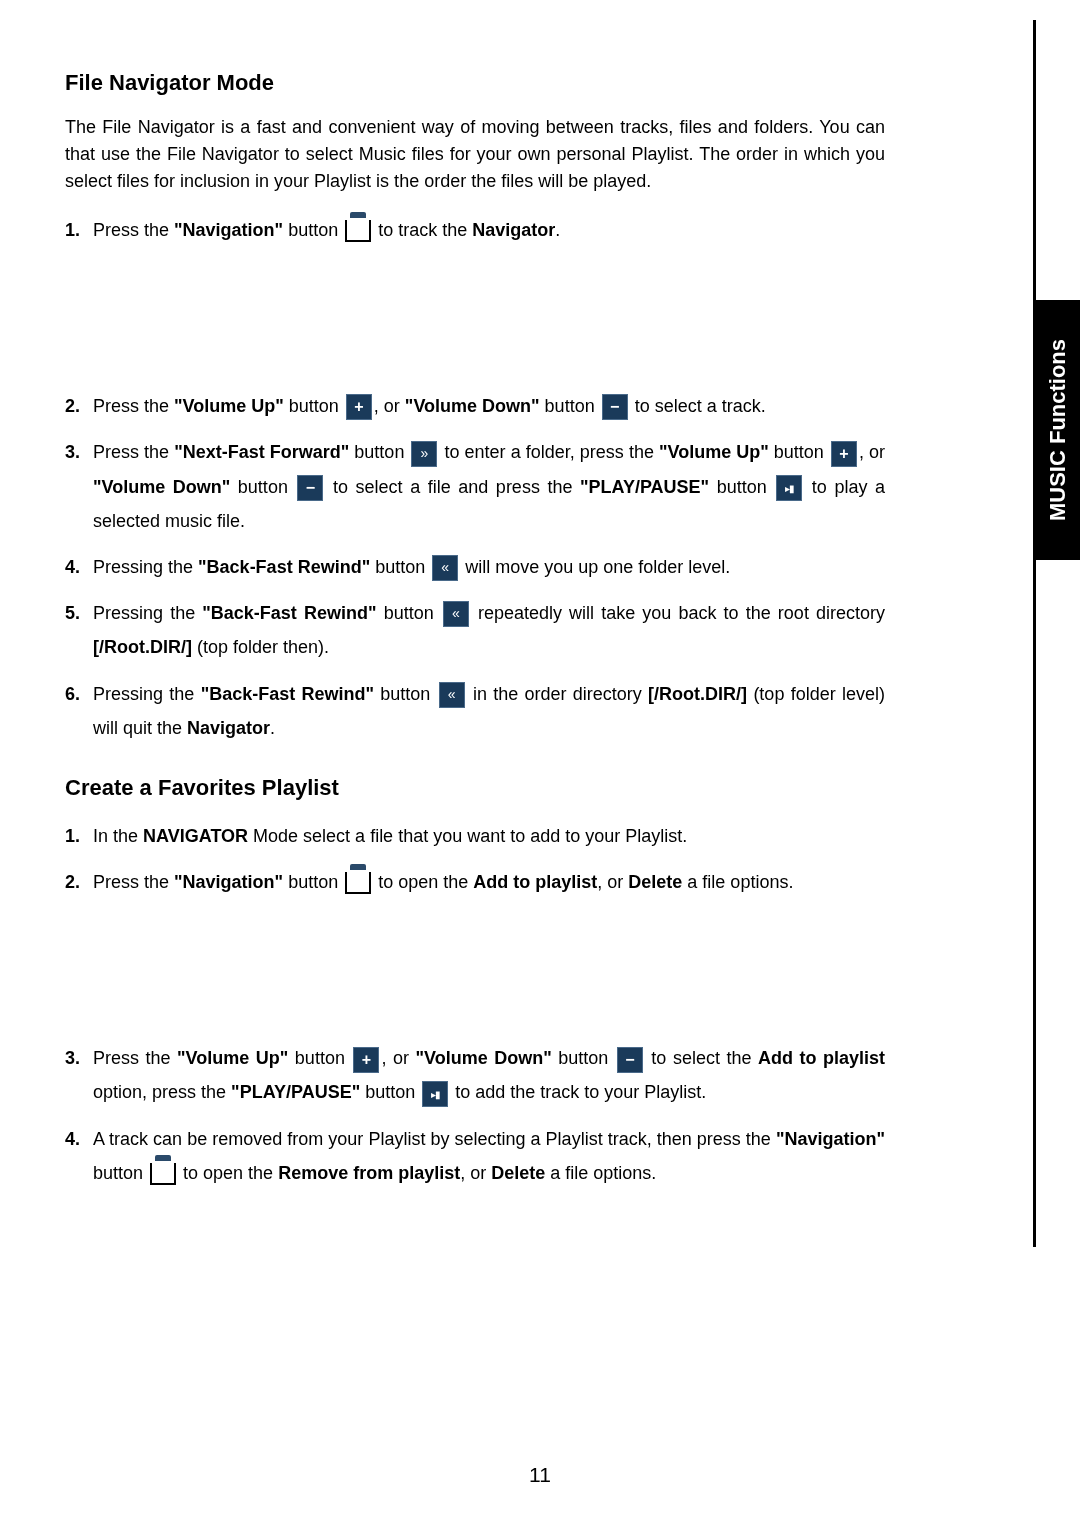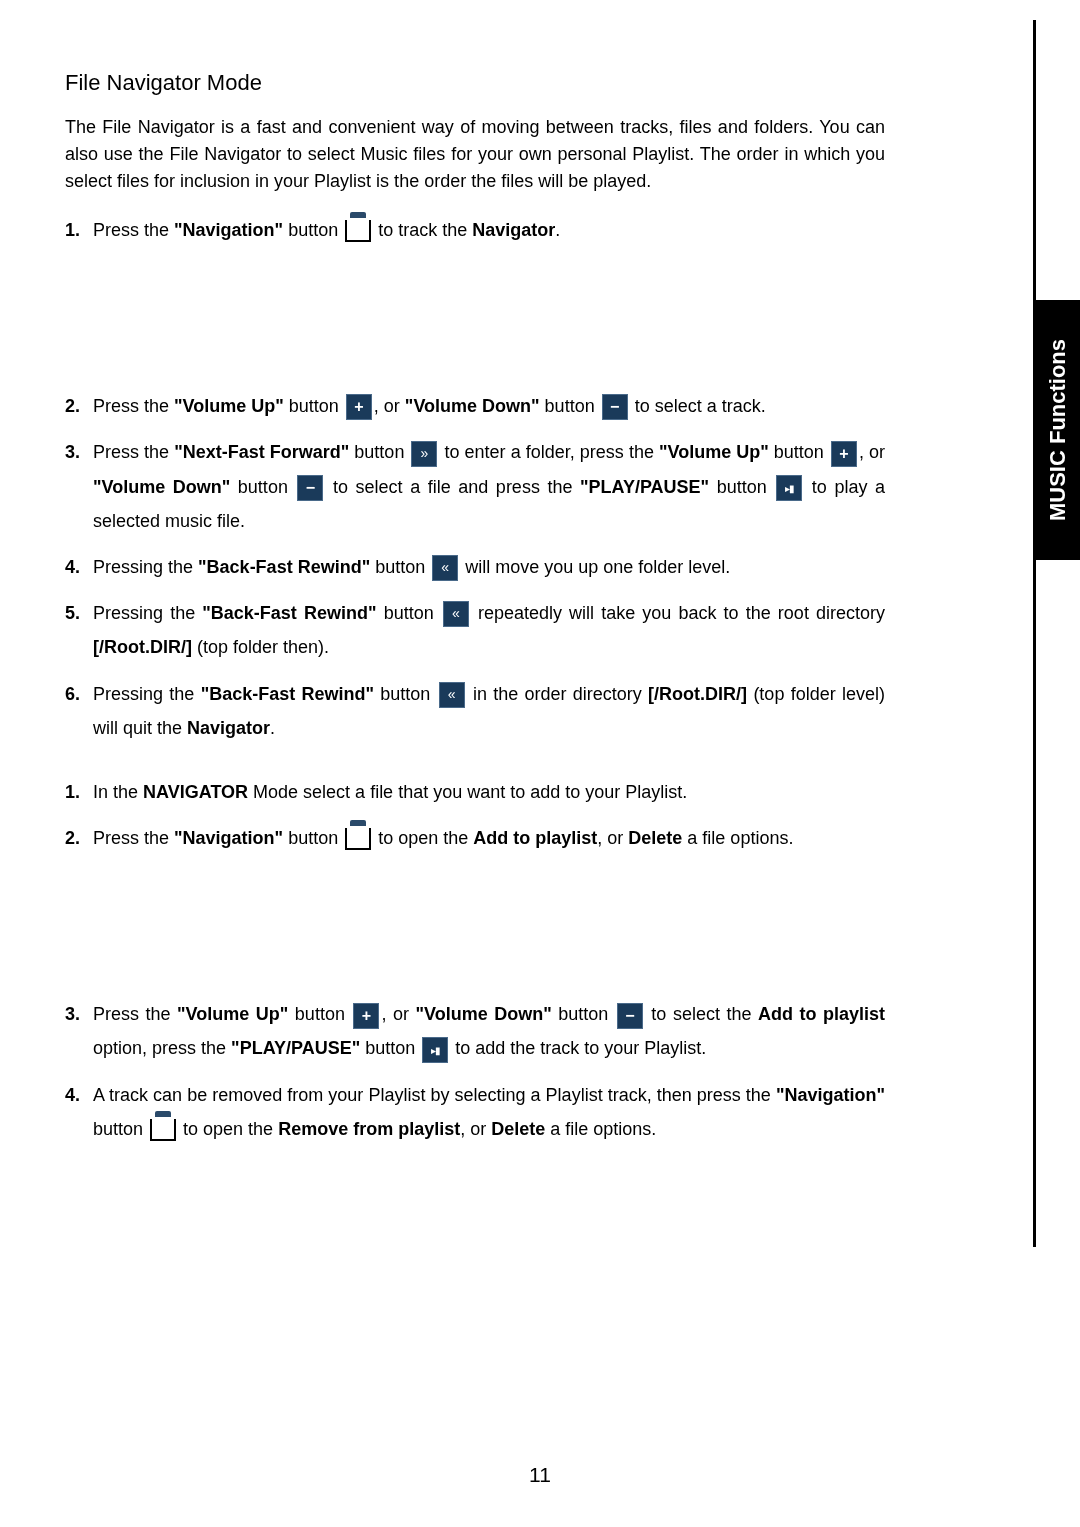--- a/index.html
+++ b/index.html
@@ -9,21 +9,21 @@
       width: 1080px;
       height: 1527px;
       position: relative;
       padding: 70px 65px 50px 65px;
     }
     .content-area {
       width: 820px;
     }
     h2 {
       font-size: 22px;
-      font-weight: normal;
+      font-weight: bold;
       margin-bottom: 18px;
       color: #000;
     }
     .intro {
       font-size: 18px;
       line-height: 1.5;
       margin-bottom: 18px;
       text-align: justify;
     }
     ol {
@@ -163,21 +163,21 @@
 <body>
 
 <div class="vline"></div>
 <div class="side-tab">
   <span>MUSIC Functions</span>
 </div>
 
 <div class="content-area">
 
   <h2>File Navigator Mode</h2>
-  <p class="intro">The File Navigator is a fast and convenient way of moving between tracks, files and folders. You can also use the File Navigator to select Music files for your own personal Playlist. The order in which you select files for inclusion in your Playlist is the order the files will be played.</p>
+  <p class="intro">The File Navigator is a fast and convenient way of moving between tracks, files and folders. You can that use the File Navigator to select Music files for your own personal Playlist. The order in which you select files for inclusion in your Playlist is the order the files will be played.</p>
 
   <ol>
     <li>
       <span>Press the </span><b>"Navigation"</b><span> button </span><span class="icon-btn icon-nav"></span><span> to track the </span><b>Navigator</b><span>.</span>
       <div class="gap-1"></div>
     </li>
     <li>
       <span>Press the </span><b>"Volume Up"</b><span> button </span><span class="icon-btn icon-plus"></span><span>, or </span><b>"Volume Down"</b><span> button </span><span class="icon-btn icon-minus"></span><span> to select a track.</span>
     </li>
     <li>
@@ -187,20 +187,21 @@
       <span>Pressing the </span><b>"Back-Fast Rewind"</b><span> button </span><span class="icon-btn icon-back"></span><span> will move you up one folder level.</span>
     </li>
     <li>
       <span>Pressing the </span><b>"Back-Fast Rewind"</b><span> button </span><span class="icon-btn icon-back"></span><span> repeatedly will take you back to the root directory </span><b>[/Root.DIR/]</b><span> (top folder then).</span>
     </li>
     <li>
       <span>Pressing the </span><b>"Back-Fast Rewind"</b><span> button </span><span class="icon-btn icon-back"></span><span> in the order directory </span><b>[/Root.DIR/]</b><span> (top folder level) will quit the </span><b>Navigator</b><span>.</span>
     </li>
   </ol>
 
+  <h2>Create a Favorites Playlist</h2>
 
   <ol>
     <li>
       <span>In the </span><b>NAVIGATOR</b><span> Mode select a file that you want to add to your Playlist.</span>
     </li>
     <li>
       <span>Press the </span><b>"Navigation"</b><span> button </span><span class="icon-btn icon-nav"></span><span> to open the </span><b>Add to playlist</b><span>, or </span><b>Delete</b><span> a file options.</span>
       <div class="gap-2"></div>
     </li>
     <li>

